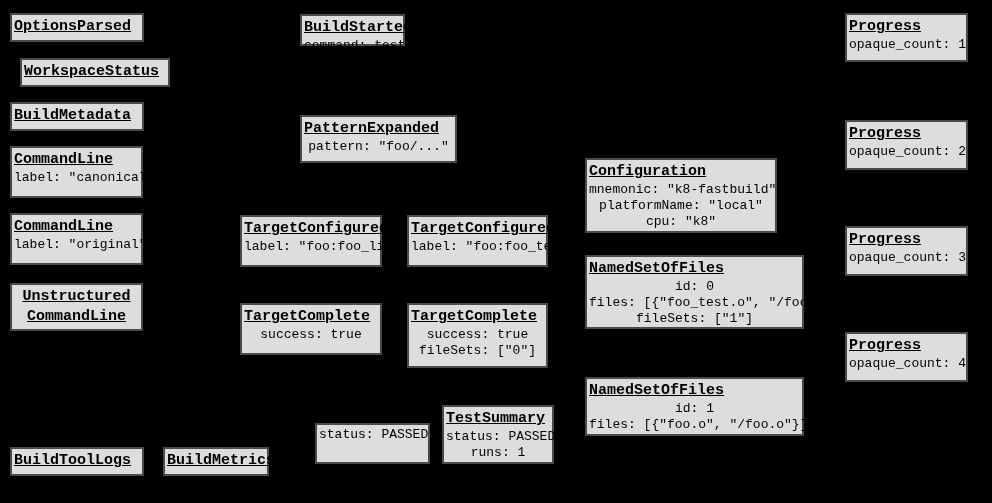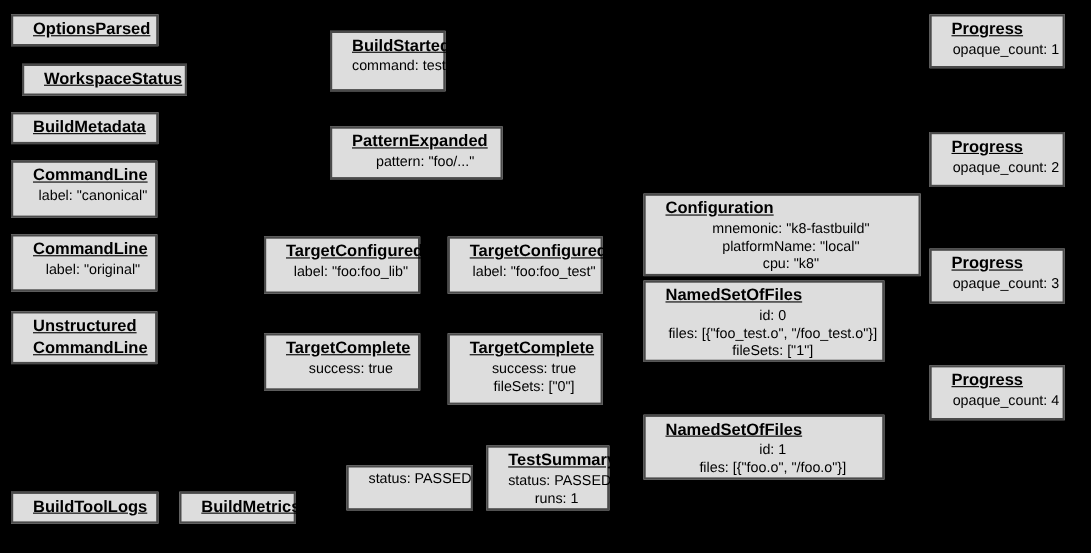--- a/index.html
+++ b/index.html
@@ -9,22 +9,23 @@
     height: 503px;
     background: var(--bg, #000000);
     overflow: hidden;
     font-family: "Liberation Sans", sans-serif;
   }
   .node {
     position: absolute;
     box-sizing: border-box;
     background: var(--node-fill, #DDDDDD);
     border: 2px solid var(--node-border, #4A4A4A);
-    padding: 2px 2px 3px 18px;
+    padding: 2px 2px 3px 2px;
     color: var(--text, #000000);
+    font-family: Liberation Mono, monospace;
   }
   .node-title {
     font-weight: bold;
     font-size: 15px;
     line-height: 20px;
     text-decoration: underline;
     white-space: pre-line;
   }
   .node-line {
     font-size: 13px;
@@ -47,31 +48,31 @@
       <div class="node-title">BuildMetadata</div>
     </div>
     <div class="node" style="left: 10px; top: 146px; width: 133px; height: 52px;">
       <div class="node-title">CommandLine</div>
       <div class="node-line">label: "canonical"</div>
     </div>
     <div class="node" style="left: 10px; top: 213px; width: 133px; height: 52px;">
       <div class="node-title">CommandLine</div>
       <div class="node-line">label: "original"</div>
     </div>
-    <div class="node" style="left: 10px; top: 283px; width: 133px; height: 48px;">
+    <div class="node" style="left: 10px; top: 283px; width: 133px; height: 48px; text-align: center;">
       <div class="node-title">Unstructured
 CommandLine</div>
     </div>
     <div class="node" style="left: 10px; top: 447px; width: 134px; height: 29px;">
       <div class="node-title">BuildToolLogs</div>
     </div>
     <div class="node" style="left: 163px; top: 447px; width: 106px; height: 29px;">
       <div class="node-title">BuildMetrics</div>
     </div>
-    <div class="node" style="left: 300px; top: 28px; width: 105px; height: 55px;">
+    <div class="node" style="left: 300px; top: 14px; width: 105px; height: 32px;">
       <div class="node-title">BuildStarted</div>
       <div class="node-line">command: test</div>
     </div>
     <div class="node" style="left: 300px; top: 115px; width: 157px; height: 48px;">
       <div class="node-title">PatternExpanded</div>
       <div class="node-line">pattern: "foo/..."</div>
     </div>
     <div class="node" style="left: 240px; top: 215px; width: 142px; height: 52px;">
       <div class="node-title">TargetConfigured</div>
       <div class="node-line">label: "foo:foo_lib"</div>
@@ -90,21 +91,21 @@
       <div class="node-line">fileSets: ["0"]</div>
     </div>
     <div class="node" style="left: 315px; top: 423px; width: 115px; height: 41px;">
       <div class="node-line">status: PASSED</div>
     </div>
     <div class="node" style="left: 442px; top: 405px; width: 112px; height: 59px;">
       <div class="node-title">TestSummary</div>
       <div class="node-line">status: PASSED</div>
       <div class="node-line">runs: 1</div>
     </div>
-    <div class="node" style="left: 585px; top: 176px; width: 252px; height: 75px;">
+    <div class="node" style="left: 585px; top: 158px; width: 192px; height: 75px;">
       <div class="node-title">Configuration</div>
       <div class="node-line">mnemonic: "k8-fastbuild"</div>
       <div class="node-line">platformName: "local"</div>
       <div class="node-line">cpu: "k8"</div>
     </div>
     <div class="node" style="left: 585px; top: 255px; width: 219px; height: 74px;">
       <div class="node-title">NamedSetOfFiles</div>
       <div class="node-line">id: 0</div>
       <div class="node-line">files: [{"foo_test.o", "/foo_test.o"}]</div>
       <div class="node-line">fileSets: ["1"]</div>

